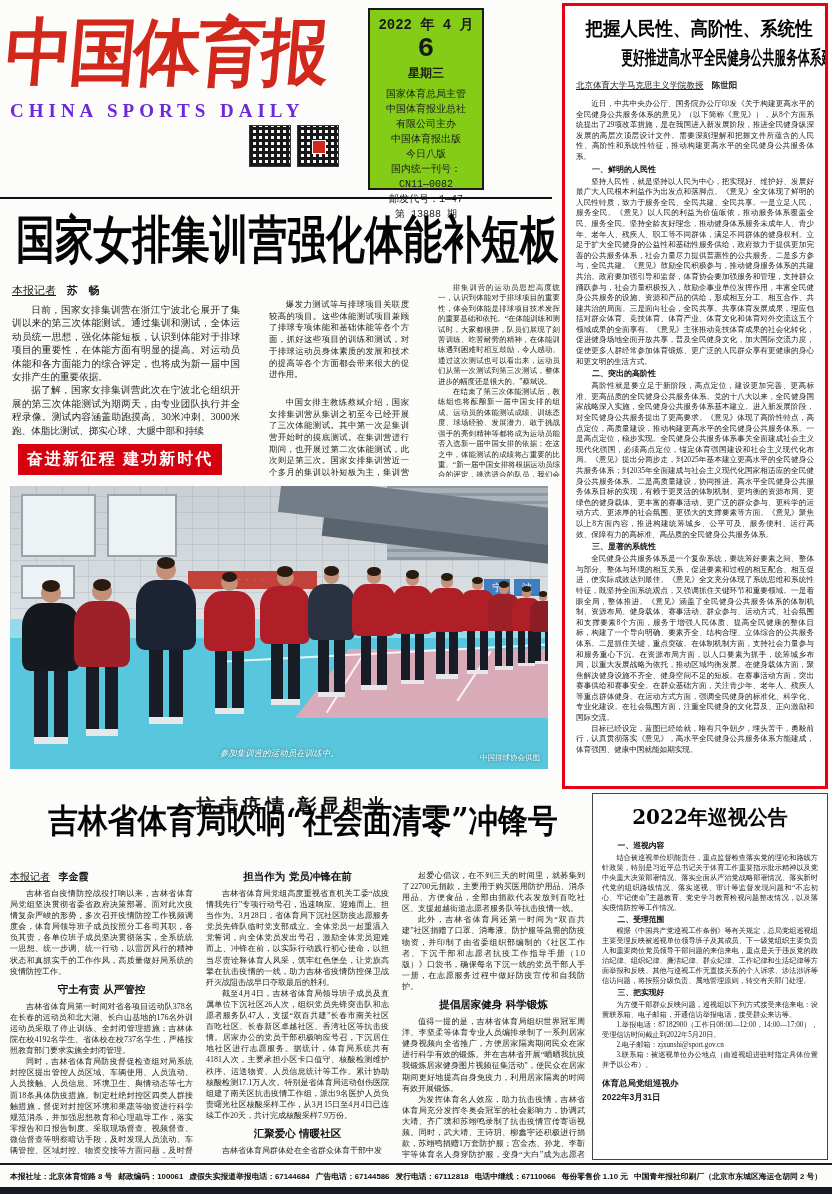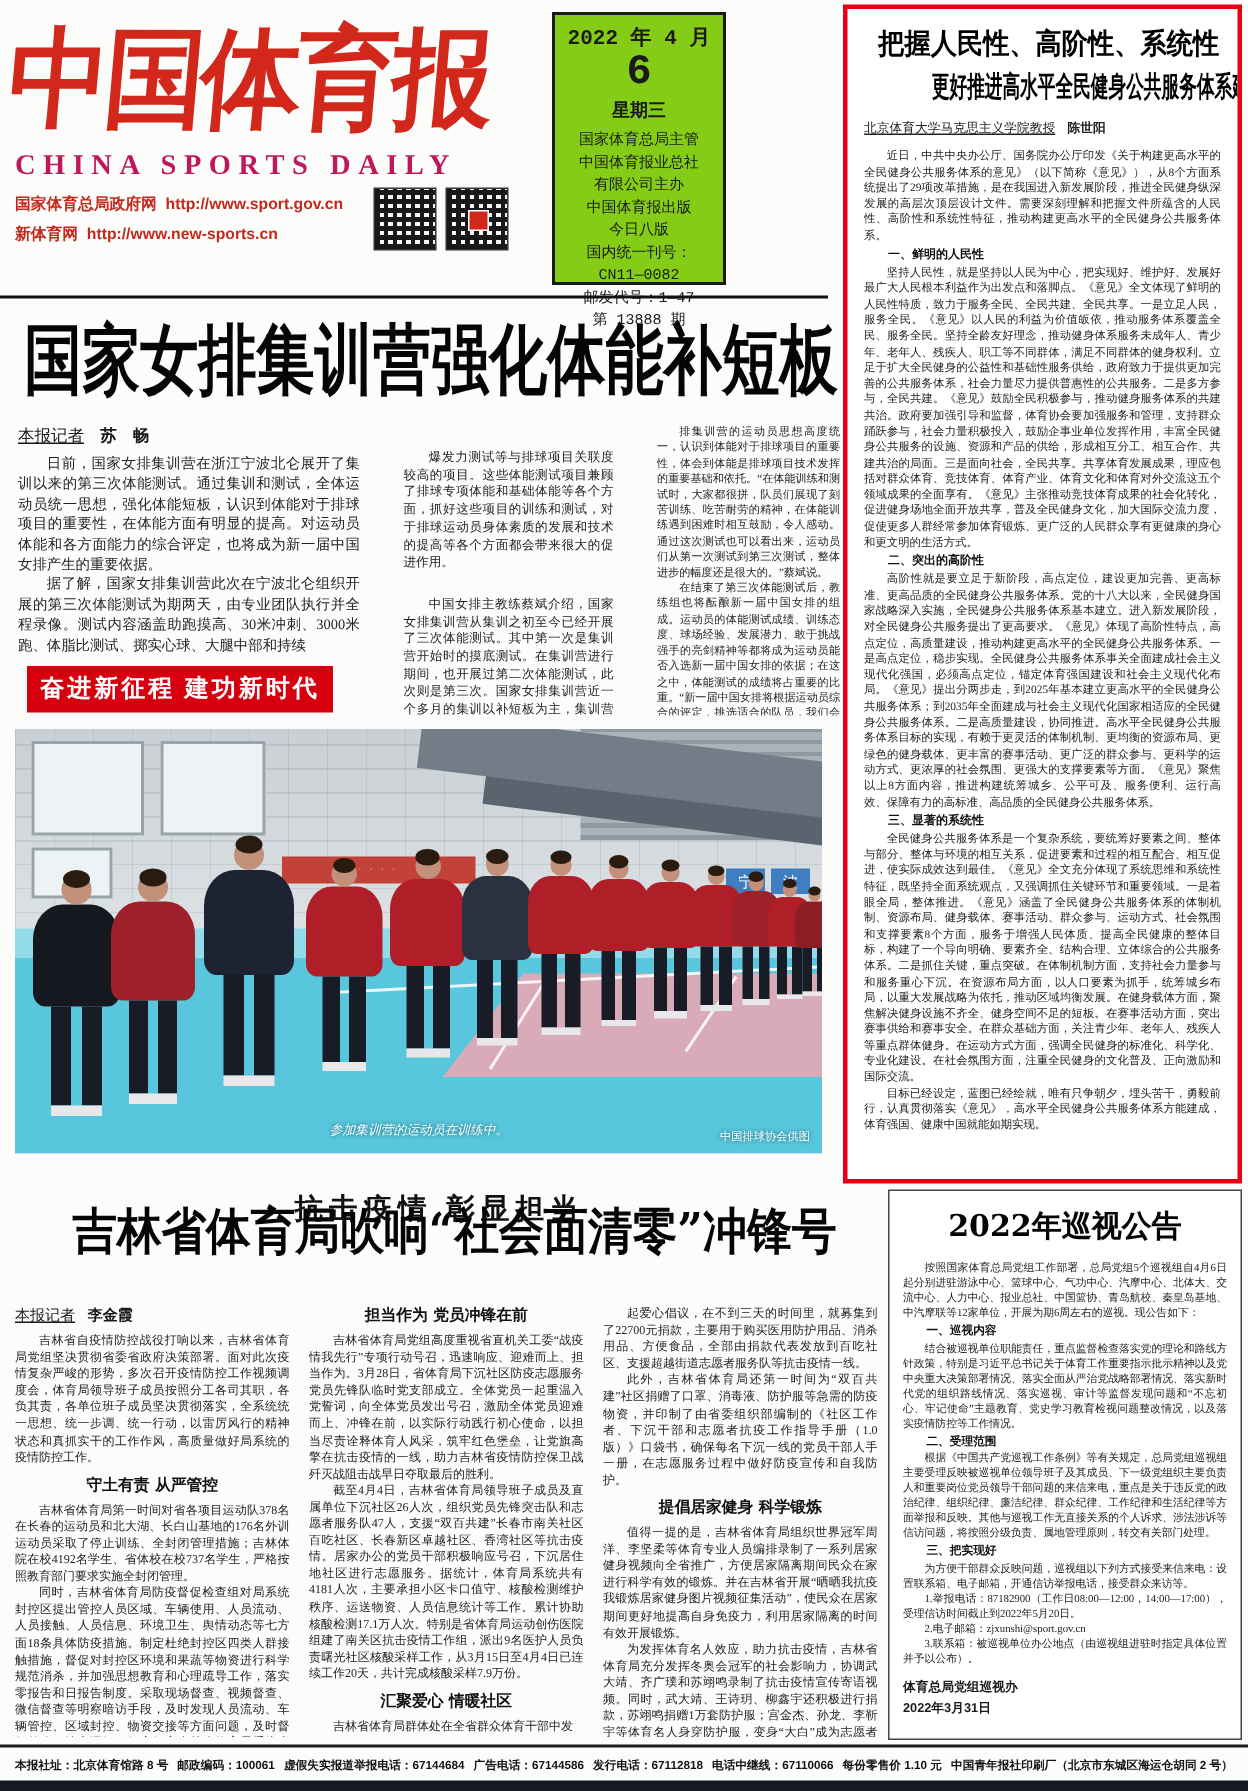--- a/index.html
+++ b/index.html
@@ -11,21 +11,21 @@
   [data-name]{box-sizing:border-box;}
 
   
   #masthead{position:absolute;left:10px;top:6px;width:352px;height:188px;}
   .mast-title{
     font-family:"DejaVu Serif", serif;font-weight:bold;color:#d2281c;
     font-size:67px;line-height:1.28;letter-spacing:-3px;white-space:nowrap;
     transform:skewX(-5deg) scaleY(1.08);transform-origin:left top;
   }
   .mast-sub{
-    margin-top:8px;color:#be185d;font-weight:bold;font-size:19px;
+    margin-top:8px;color:#6d28d9;font-weight:bold;font-size:19px;
     letter-spacing:5px;font-family:"Liberation Serif", serif;white-space:nowrap;
   }
   .mast-links{margin-top:5px;color:#c3291d;font-weight:bold;font-size:10.5px;
     line-height:1.9;font-family:"Liberation Sans", sans-serif;}
   .qr{position:absolute;width:40px;height:40px;top:120px;
     background:
       repeating-linear-gradient(0deg,#18181a 0 3px,transparent 3px 6px),
       repeating-linear-gradient(90deg,#18181a 0 3px,#f5f5f5 3px 6px);
     outline:1px solid #333;}
   #qr1{left:240px;}
@@ -143,24 +143,20 @@
     justify-content:space-between;align-items:center;padding:0 10px;
     font-family:"Liberation Sans", sans-serif;font-weight:bold;font-size:7.8px;color:#111;}
   #footer-bar{position:absolute;left:0;top:1187px;width:832px;height:7px;background:#151a22;}
 </style>
 </head>
 <body>
 
 <div id="masthead" data-name="masthead">
   <div class="mast-title" data-name="newspaper-title">中国体育报</div>
   <div class="mast-sub" data-name="newspaper-subtitle-en">CHINA  SPORTS  DAILY</div>
-  <div class="mast-links">
-    <div data-name="gov-site-link"><span>国家体育总局政府网</span>&nbsp;&nbsp;<span>http://www.sport.gov.cn</span></div>
-    <div data-name="sports-site-link"><span>新体育网</span>&nbsp;&nbsp;<span>http://www.new-sports.cn</span></div>
-  </div>
   <div class="qr" id="qr1" data-name="qr-code-icon"></div>
   <div class="qr" id="qr2" data-name="qr-code-icon">
       <div class="qr-center"></div>
     </div>
 </div>
 
 <div id="issue-box" data-name="issue-info-box">
   <div class="issue-date" data-name="issue-date">2022 年 4 月</div>
   <div class="issue-day" data-name="issue-day">6</div>
   <div class="issue-weekday" data-name="issue-weekday">星期三</div>
@@ -347,21 +343,20 @@
     <p data-name="paragraph">起爱心倡议，在不到三天的时间里，就募集到了22700元捐款，主要用于购买医用防护用品、消杀用品、方便食品，全部由捐款代表发放到百吃社区、支援超越街道志愿者服务队等抗击疫情一线。</p>
     <p data-name="paragraph">此外，吉林省体育局还第一时间为“双百共建”社区捐赠了口罩、消毒液、防护服等急需的防疫物资，并印制了由省委组织部编制的《社区工作者、下沉干部和志愿者抗疫工作指导手册（1.0版）》口袋书，确保每名下沉一线的党员干部人手一册，在志愿服务过程中做好防疫宣传和自我防护。</p>
     <div class="jl-h" data-name="section-heading">提倡居家健身 科学锻炼</div>
     <p data-name="paragraph">值得一提的是，吉林省体育局组织世界冠军周洋、李坚柔等体育专业人员编排录制了一系列居家健身视频向全省推广，方便居家隔离期间民众在家进行科学有效的锻炼。并在吉林省开展“晒晒我抗疫我锻炼居家健身图片视频征集活动”，使民众在居家期间更好地提高自身免疫力，利用居家隔离的时间有效开展锻炼。</p>
     <p data-name="paragraph">为发挥体育名人效应，助力抗击疫情，吉林省体育局充分发挥冬奥会冠军的社会影响力，协调武大靖、齐广璞和苏翊鸣录制了抗击疫情宣传寄语视频。同时，武大靖、王诗玥、柳鑫宇还积极进行捐款，苏翊鸣捐赠1万套防护服；宫金杰、孙龙、李靳宇等体育名人身穿防护服，变身“大白”成为志愿者队伍中的一员，展示了体育人的担当和作为。</p>
   </div>
 </div>
 
 <div id="insp-box" data-name="inspection-notice-box">
   <div class="insp-title" data-name="notice-title">2022年巡视公告</div>
-  <p data-name="paragraph">按照国家体育总局党组工作部署，总局党组5个巡视组自4月6日起分别进驻游泳中心、篮球中心、气功中心、汽摩中心、北体大、交流中心、人力中心、报业总社、中国篮协、青岛航校、秦皇岛基地、中汽摩联等12家单位，开展为期6周左右的巡视。现公告如下：</p>
   <div class="insp-h" data-name="section-heading">一、巡视内容</div>
   <p data-name="paragraph">结合被巡视单位职能责任，重点监督检查落实党的理论和路线方针政策，特别是习近平总书记关于体育工作重要指示批示精神以及党中央重大决策部署情况、落实全面从严治党战略部署情况、落实新时代党的组织路线情况、落实巡视、审计等监督发现问题和“不忘初心、牢记使命”主题教育、党史学习教育检视问题整改情况，以及落实疫情防控等工作情况。</p>
   <div class="insp-h" data-name="section-heading">二、受理范围</div>
   <p data-name="paragraph">根据《中国共产党巡视工作条例》等有关规定，总局党组巡视组主要受理反映被巡视单位领导班子及其成员、下一级党组织主要负责人和重要岗位党员领导干部问题的来信来电，重点是关于违反党的政治纪律、组织纪律、廉洁纪律、群众纪律、工作纪律和生活纪律等方面举报和反映。其他与巡视工作无直接关系的个人诉求、涉法涉诉等信访问题，将按照分级负责、属地管理原则，转交有关部门处理。</p>
   <div class="insp-h" data-name="section-heading">三、把实现好</div>
   <p data-name="paragraph">为方便干部群众反映问题，巡视组以下列方式接受来信来电：设置联系箱、电子邮箱，开通信访举报电话，接受群众来访等。</p>
   <p data-name="notice-item">1.举报电话：87182900（工作日08:00—12:00，14:00—17:00），受理信访时间截止到2022年5月20日。</p>
   <p data-name="notice-item">2.电子邮箱：zjxunshi@sport.gov.cn</p>
   <p data-name="notice-item">3.联系箱：被巡视单位办公地点（由巡视组进驻时指定具体位置并予以公布）。</p>
   <div class="insp-sign" data-name="notice-signature">体育总局党组巡视办</div>

